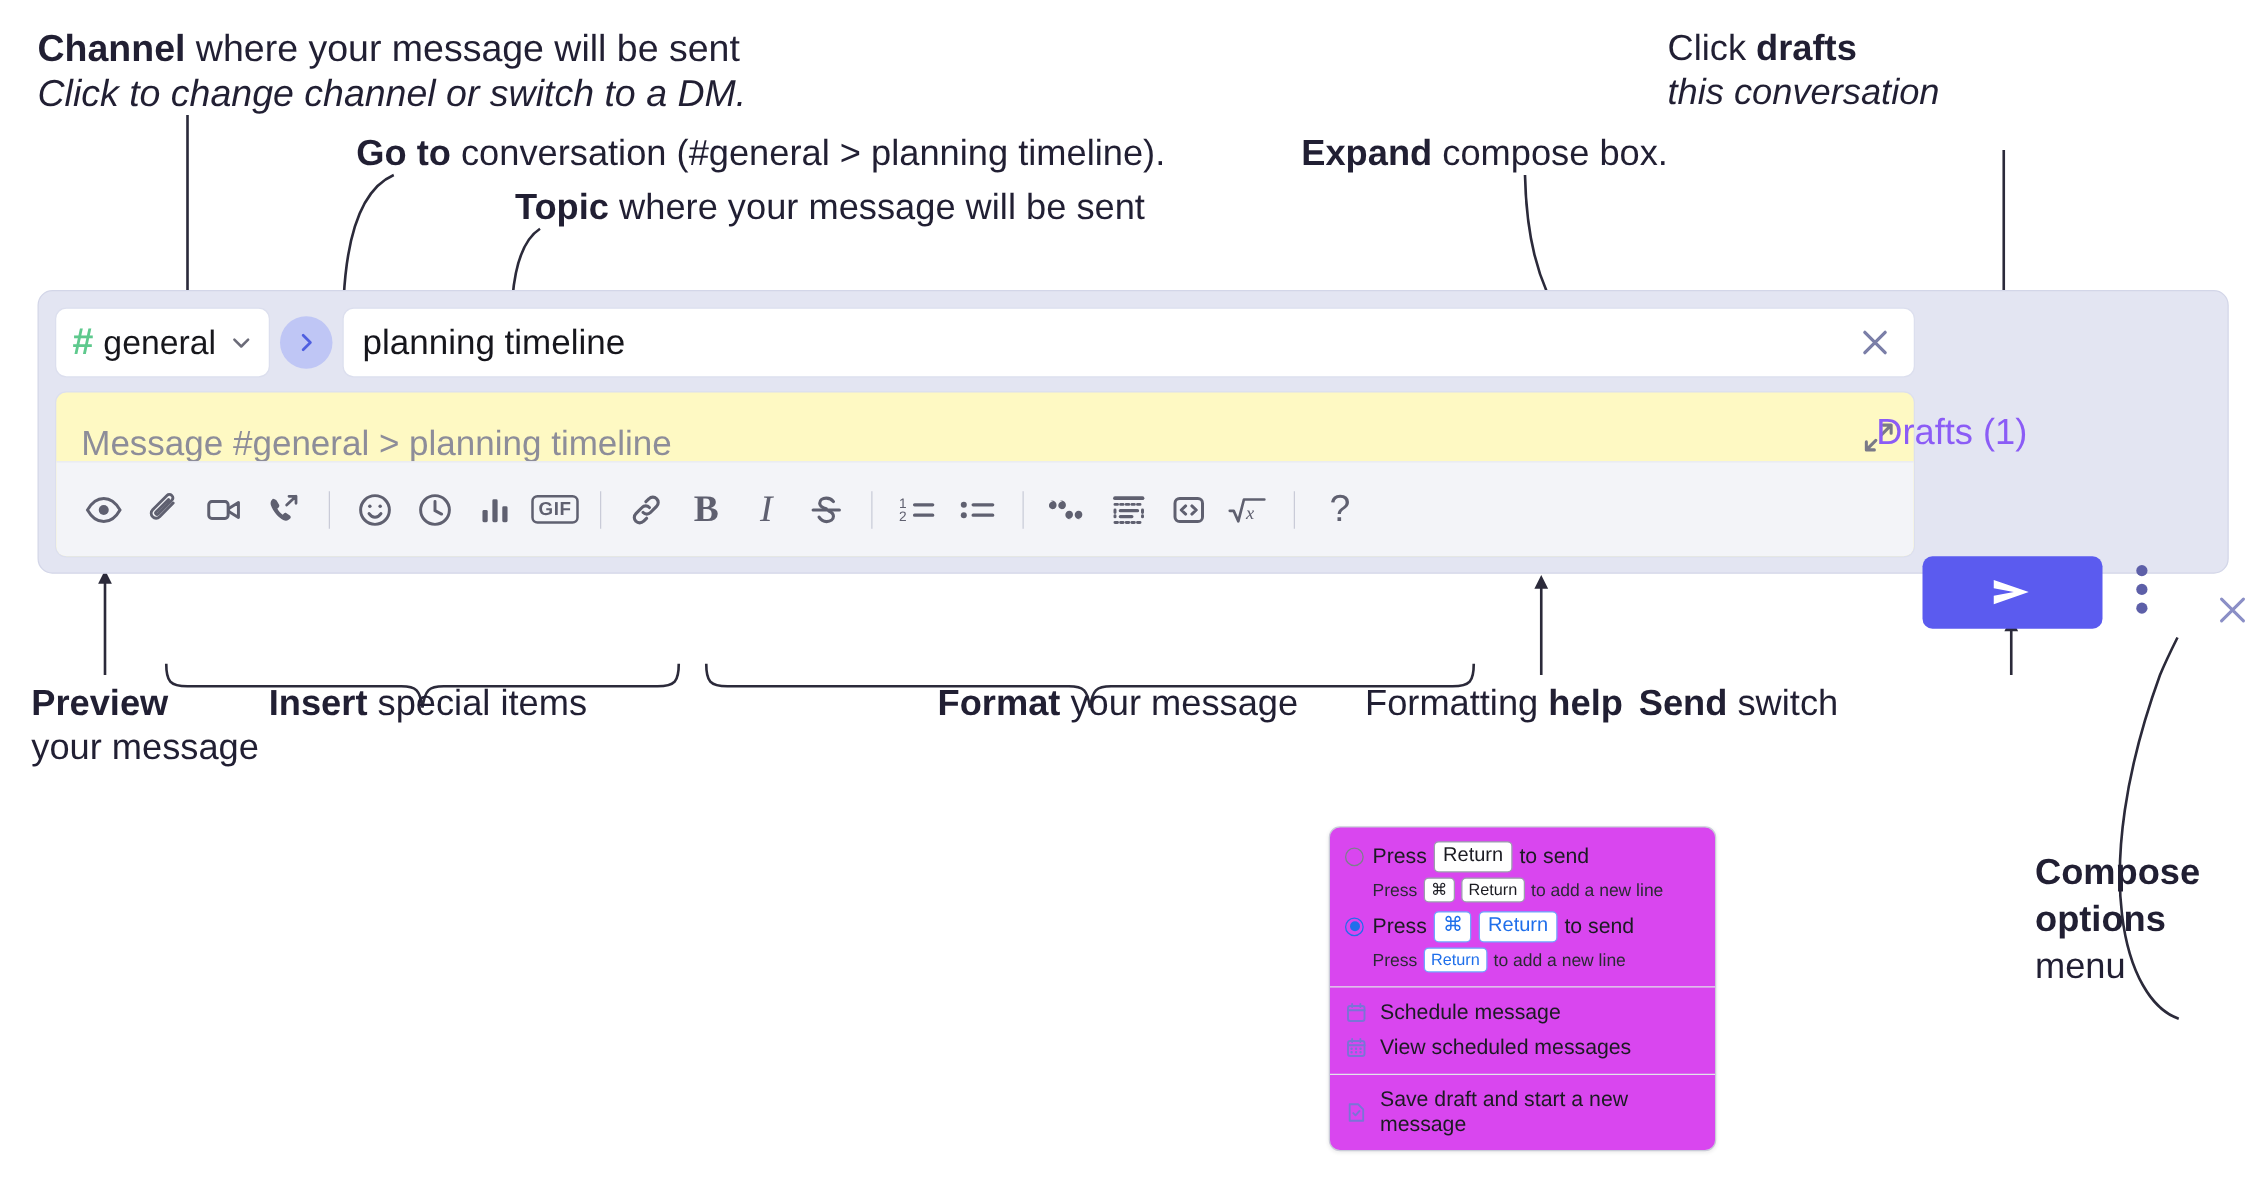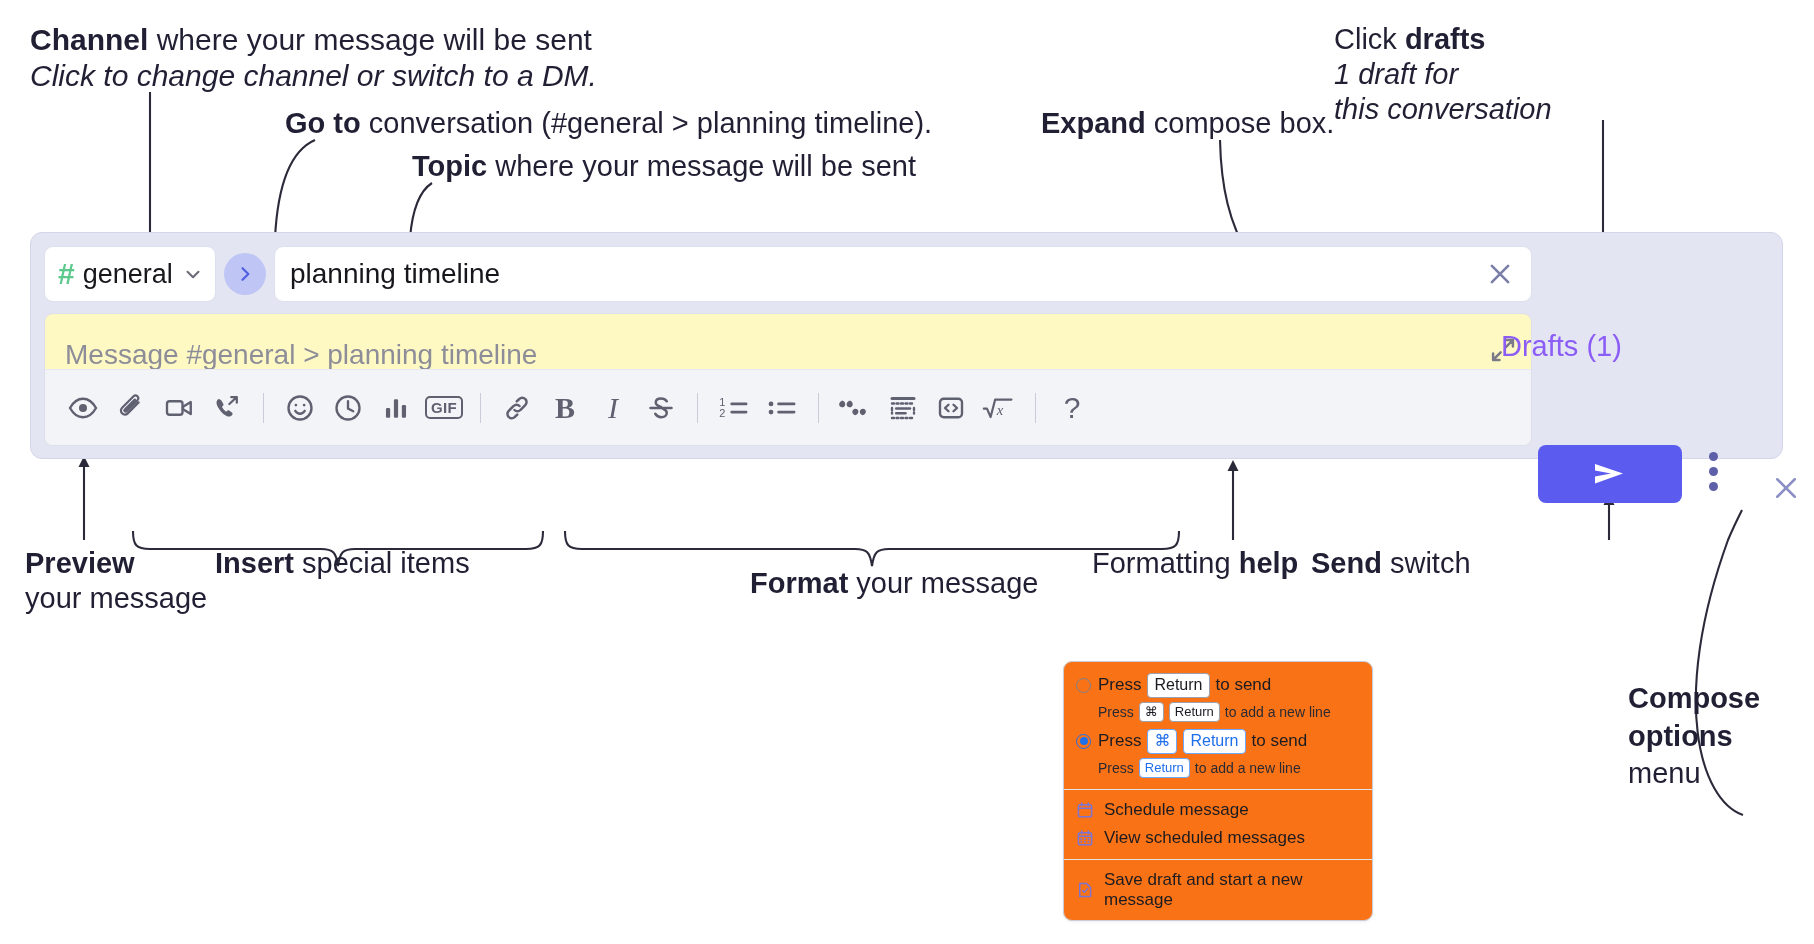--- a/index.html
+++ b/index.html
@@ -89,21 +89,21 @@
     background:#5b5bef; border-radius:8px; display:flex; align-items:center; justify-content:center;
   }
   .kebab { position:absolute; left:1709px; top:452px; display:flex; flex-direction:column;
            gap:6px; align-items:center; }
   .kebab i { display:block; width:9px; height:9px; border-radius:50%; background:#5d5fa8; }
   .panel-close { position:absolute; left:1740px; top:240px; color:#8b8fc6; display:flex; }
 
   
   .menu {
     position:absolute; left:1063px; top:661px; width:310px;
-    background:#f97316; border:1px solid #c9ccd8; border-radius:9px;
+    background:#d946ef; border:1px solid #c9ccd8; border-radius:9px;
     box-shadow:0 1px 3px rgba(0,0,0,.07);
     padding:8px 0 6px 0;
   }
   .menu-opt { padding:3px 12px 2px 12px; }
   .opt-line { display:flex; align-items:center; gap:7px; }
   .radio { width:15px; height:15px; border-radius:50%; border:1.6px solid #7c7f8c;
            flex:0 0 auto; position:relative; }
   .radio.on { border-color:#1f6feb; }
   .radio.on::after { content:""; position:absolute; inset:2.5px; border-radius:50%; background:#1f6feb; }
   .opt-main { font-size:17px; color:#1b1b22; display:flex; align-items:center; gap:6px; }
@@ -178,21 +178,20 @@
   <div class="anno s29" style="left:412px; top:149px;">
     <b>Topic</b><span> where your message will be sent</span>
   </div>
 
   <div class="anno s29" style="left:1041px; top:106px;">
     <b>Expand</b><span> compose box.</span>
   </div>
 
   <div class="anno s29" style="left:1334px; top:22px;">
     <div><span>Click </span><b>drafts</b></div>
-    <div><i>1 draft for</i></div>
     <div><i>this conversation</i></div>
   </div>
 
   <div class="composer">
 
     <div class="panel-close">
       <svg width="30" height="30" viewBox="0 0 24 24" fill="none" stroke="currentColor" stroke-width="2" stroke-linecap="round">
         <path d="M5 5 L19 19 M19 5 L5 19"></path>
       </svg>
     </div>
@@ -404,21 +403,21 @@
 
   <div class="anno s29 wrap" style="left:25px; top:546px; width:230px;">
     <div><b>Preview</b></div>
     <div><span>your message</span></div>
   </div>
 
   <div class="anno s29" style="left:215px; top:546px;">
     <b>Insert</b><span> special items</span>
   </div>
 
-  <div class="anno s29" style="left:750px; top:566px;">
+  <div class="anno s29" style="left:750px; top:546px;">
     <b>Format</b><span> your message</span>
   </div>
 
   <div class="anno s29" style="left:1092px; top:546px;">
     <span>Formatting </span><b>help</b>
   </div>
 
   <div class="anno s29" style="left:1311px; top:546px;">
     <b>Send</b><span> switch</span>
   </div>

